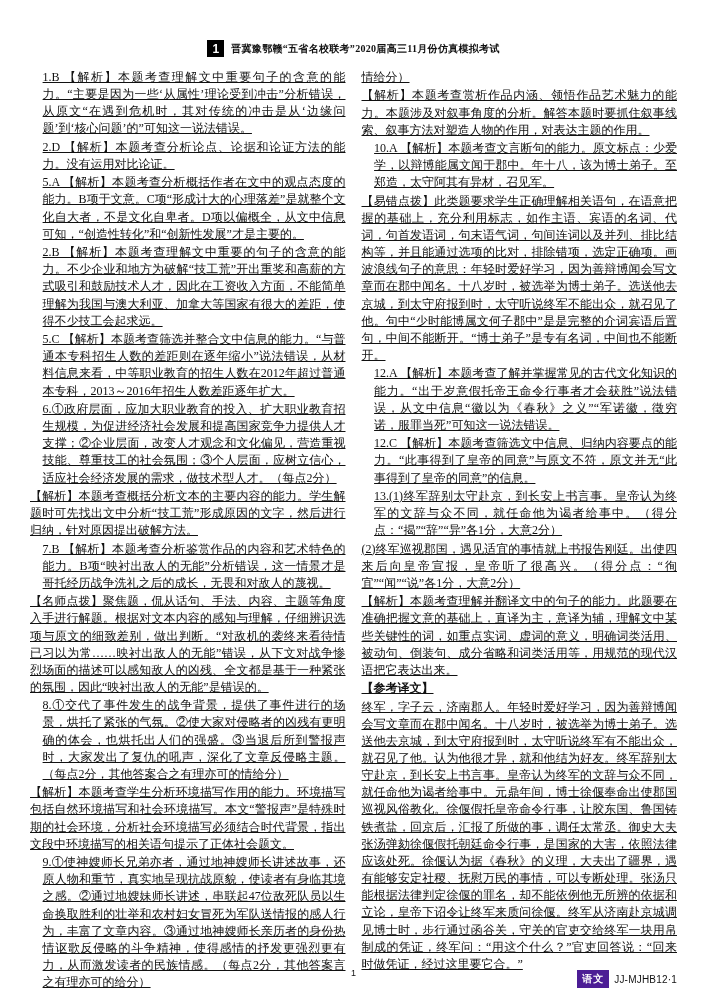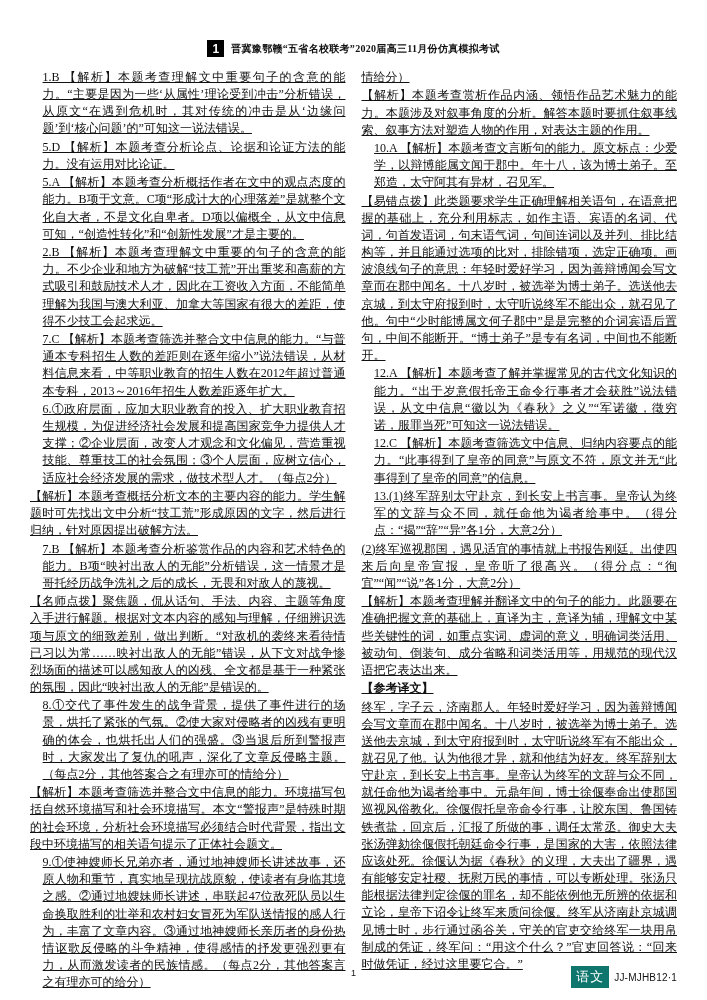--- a/index.html
+++ b/index.html
@@ -96,26 +96,27 @@
   }
   .footer-right {
     position: absolute;
     right: 30px;
     bottom: -2px;
     display: flex;
     align-items: center;
     gap: 5px;
   }
   .subject-box {
-    background: #0f766e;
+    background: #4c1d95;
     color: #fff;
-    font-size: 13px;
+    font-size: 10px;
     padding: 1.5px 5px 2.5px 5px;
     font-family: "Liberation Sans", sans-serif;
     letter-spacing: 1px;
+    font-weight: bold;
   }
   .paper-code {
     font-size: 10px;
     font-family: "Liberation Sans", sans-serif;
     letter-spacing: 0.2px;
   }
 </style>
 </head>
 <body>
 
@@ -123,30 +124,30 @@
 
   <div class="header">
     <span class="page-badge">1</span>
     <span class="header-title">晋冀豫鄂赣“五省名校联考”2020届高三11月份仿真模拟考试</span>
   </div>
 
   <div class="columns">
 
     <div class="col">
       <p class="p-hang">1.B 【解析】本题考查理解文中重要句子的含意的能力。“主要是因为一些‘从属性’理论受到冲击”分析错误，从原文“在遇到危机时，其对传统的冲击是从‘边缘问题’到‘核心问题’的”可知这一说法错误。</p>
-      <p class="p-hang">5.D 【解析】本题考查分析论点、论据和论证方法的能力。没有运用对比论证。</p>
+      <p class="p-hang">2.D 【解析】本题考查分析论点、论据和论证方法的能力。没有运用对比论证。</p>
       <p class="p-hang">5.A 【解析】本题考查分析概括作者在文中的观点态度的能力。B项于文意。C项“形成计大的心理落差”是就整个文化自大者，不是文化自卑者。D项以偏概全，从文中信息可知，“创造性转化”和“创新性发展”才是主要的。</p>
       <p class="p-hang">2.B 【解析】本题考查理解文中重要的句子的含意的能力。不少企业和地方为破解“技工荒”开出重奖和高薪的方式吸引和鼓励技术人才，因此在工资收入方面，不能简单理解为我国与澳大利亚、加拿大等国家有很大的差距，使得不少技工会起求远。</p>
-      <p class="p-hang">7.C 【解析】本题考查筛选并整合文中信息的能力。“与普通本专科招生人数的差距则在逐年缩小”说法错误，从材料信息来看，中等职业教育的招生人数在2012年超过普通本专科，2013～2016年招生人数差距逐年扩大。</p>
+      <p class="p-hang">5.C 【解析】本题考查筛选并整合文中信息的能力。“与普通本专科招生人数的差距则在逐年缩小”说法错误，从材料信息来看，中等职业教育的招生人数在2012年超过普通本专科，2013～2016年招生人数差距逐年扩大。</p>
       <p class="p-hang">6.①政府层面，应加大职业教育的投入、扩大职业教育招生规模，为促进经济社会发展和提高国家竞争力提供人才支撑；②企业层面，改变人才观念和文化偏见，营造重视技能、尊重技工的社会氛围；③个人层面，应树立信心，适应社会经济发展的需求，做技术型人才。（每点2分）</p>
       <p>【解析】本题考查概括分析文本的主要内容的能力。学生解题时可先找出文中分析“技工荒”形成原因的文字，然后进行归纳，针对原因提出破解方法。</p>
       <p class="p-hang">7.B 【解析】本题考查分析鉴赏作品的内容和艺术特色的能力。B项“映衬出敌人的无能”分析错误，这一情景才是哥托经历战争洗礼之后的成长，无畏和对敌人的蔑视。</p>
       <p>【名师点拨】聚焦题，侃从话句、手法、内容、主题等角度入手进行解题。根据对文本内容的感知与理解，仔细辨识选项与原文的细致差别，做出判断。“对敌机的袭终来看待情已习以为常……映衬出敌人的无能”错误，从下文对战争惨烈场面的描述可以感知敌人的凶残、全文都是基于一种紧张的氛围，因此“映衬出敌人的无能”是错误的。</p>
       <p class="p-hang">8.①交代了事件发生的战争背景，提供了事件进行的场景，烘托了紧张的气氛。②使大家对侵略者的凶残有更明确的体会，也烘托出人们的强盛。③当退后所到警报声时，大家发出了复仇的吼声，深化了文章反侵略主题。（每点2分，其他答案合之有理亦可的情给分）</p>
-      <p>【解析】本题考查筛选并整合文中信息的能力。环境描写包括自然环境描写和社会环境描写。本文“警报声”是特殊时期的社会环境，分析社会环境描写必须结合时代背景，指出文段中环境描写的相关语句提示了正体社会题文。</p>
+      <p>【解析】本题考查学生分析环境描写作用的能力。环境描写包括自然环境描写和社会环境描写。本文“警报声”是特殊时期的社会环境，分析社会环境描写必须结合时代背景，指出文段中环境描写的相关语句提示了正体社会题文。</p>
       <p class="p-hang">9.①使神嫂师长兄弟亦者，通过地神嫂师长讲述故事，还原人物和重节，真实地呈现抗战原貌，使读者有身临其境之感。②通过地嫂妹师长讲述，串联起47位敌死队员以生命换取胜利的壮举和农村妇女冒死为军队送情报的感人行为，丰富了文章内容。③通过地神嫂师长亲历者的身份热情讴歌反侵略的斗争精神，使得感情的抒发更强烈更有力，从而激发读者的民族情感。（每点2分，其他答案言之有理亦可的给分）</p>
     </div>
 
     <div class="col">
       <p>情给分）</p>
       <p>【解析】本题考查赏析作品内涵、领悟作品艺术魅力的能力。本题涉及对叙事角度的分析。解答本题时要抓住叙事线索、叙事方法对塑造人物的作用，对表达主题的作用。</p>
       <p class="p-hang">10.A 【解析】本题考查文言断句的能力。原文标点：少爱学，以辩博能属文闻于郡中。年十八，该为博士弟子。至郑造，太守阿其有异材，召见军。</p>
       <p>【易错点拨】此类题要求学生正确理解相关语句，在语意把握的基础上，充分利用标志，如作主语、宾语的名词、代词，句首发语词，句末语气词，句间连词以及并列、排比结构等，并且能通过选项的比对，排除错项，选定正确项。画波浪线句子的意思：年轻时爱好学习，因为善辩博闻会写文章而在郡中闻名。十八岁时，被选举为博士弟子。选送他去京城，到太守府报到时，太守听说终军不能出众，就召见了他。句中“少时能博属文何子郡中”是是完整的介词宾语后置句，中间不能断开。“博士弟子”是专有名词，中间也不能断开。</p>
       <p class="p-hang">12.A 【解析】本题考查了解并掌握常见的古代文化知识的能力。“出于岁意假托帝王命令行事者才会获胜”说法错误，从文中信息“徽以为《春秋》之义”“军诺徽，徵穷诺，服罪当死”可知这一说法错误。</p>
       <p class="p-hang">12.C 【解析】本题考查筛选文中信息、归纳内容要点的能力。“此事得到了皇帝的同意”与原文不符，原文并无“此事得到了皇帝的同意”的信息。</p>

